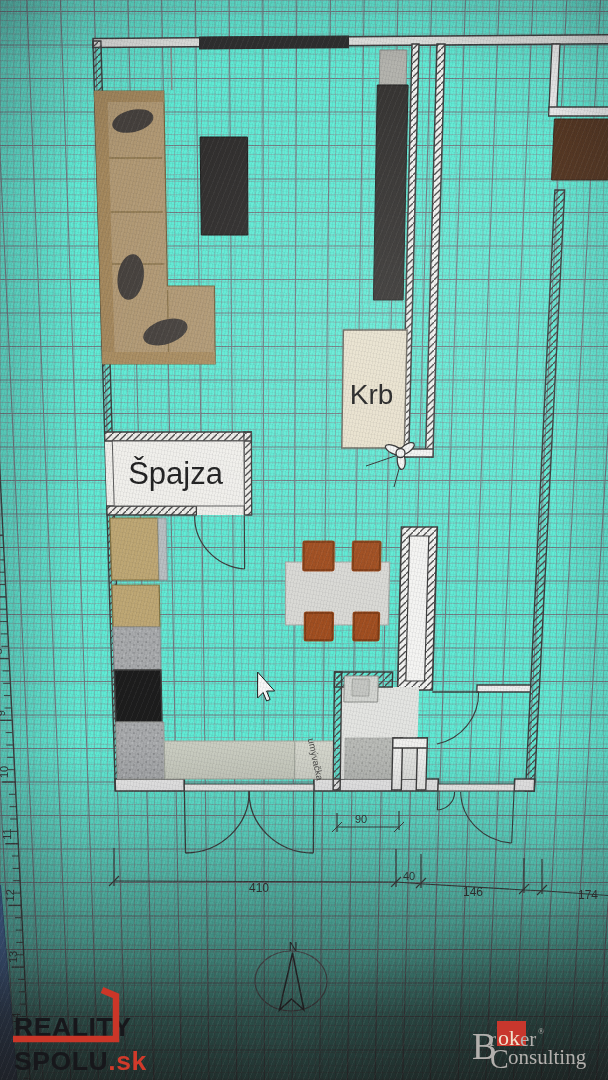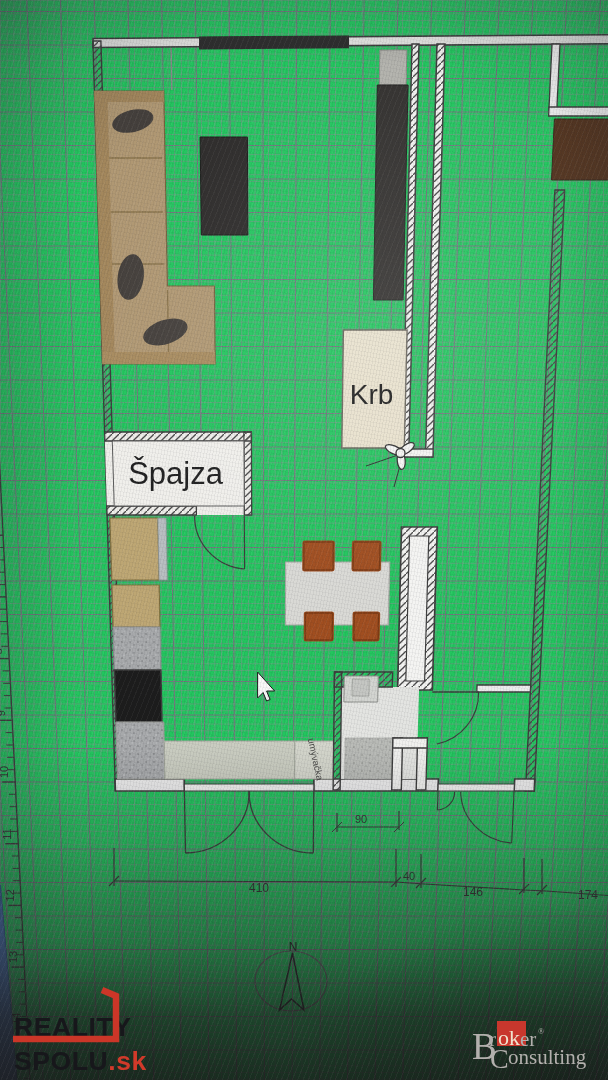--- a/index.html
+++ b/index.html
@@ -1,14 +1,14 @@
 <!DOCTYPE html>
 <html><head><meta charset="utf-8"><style>
 html,body{margin:0;padding:0;background:#888;}
-#stage{position:relative;width:608px;height:1080px;overflow:hidden;background:#22c55e;font-family:"Liberation Sans",sans-serif;}
+#stage{position:relative;width:608px;height:1080px;overflow:hidden;background:#5eead4;font-family:"Liberation Sans",sans-serif;}
 #overlay{position:absolute;left:0;top:0;width:608px;height:1080px;pointer-events:none;
 background:
  radial-gradient(ellipse 430px 400px at 390px 330px, rgba(255,255,255,0.11), rgba(255,255,255,0) 72%),
  radial-gradient(ellipse 300px 260px at 0px 0px, rgba(40,42,48,0.22), rgba(0,0,0,0) 75%),
  radial-gradient(ellipse 260px 200px at 608px 0px, rgba(40,42,48,0.15), rgba(0,0,0,0) 75%),
  linear-gradient(90deg, rgba(40,44,50,0.20), rgba(40,44,50,0) 13%),
  linear-gradient(270deg, rgba(40,44,50,0.12), rgba(0,0,0,0) 9%),
  linear-gradient(180deg, rgba(50,54,60,0.15), rgba(0,0,0,0) 6%),
  linear-gradient(180deg, rgba(0,0,0,0) 69%, rgba(34,34,36,0.20) 78%, rgba(30,30,30,0.46) 87%, rgba(26,25,25,0.74) 94%, rgba(24,23,23,0.86) 100%),
  radial-gradient(ellipse 520px 320px at 640px 1120px, rgba(6,6,6,0.6), rgba(0,0,0,0) 72%),

